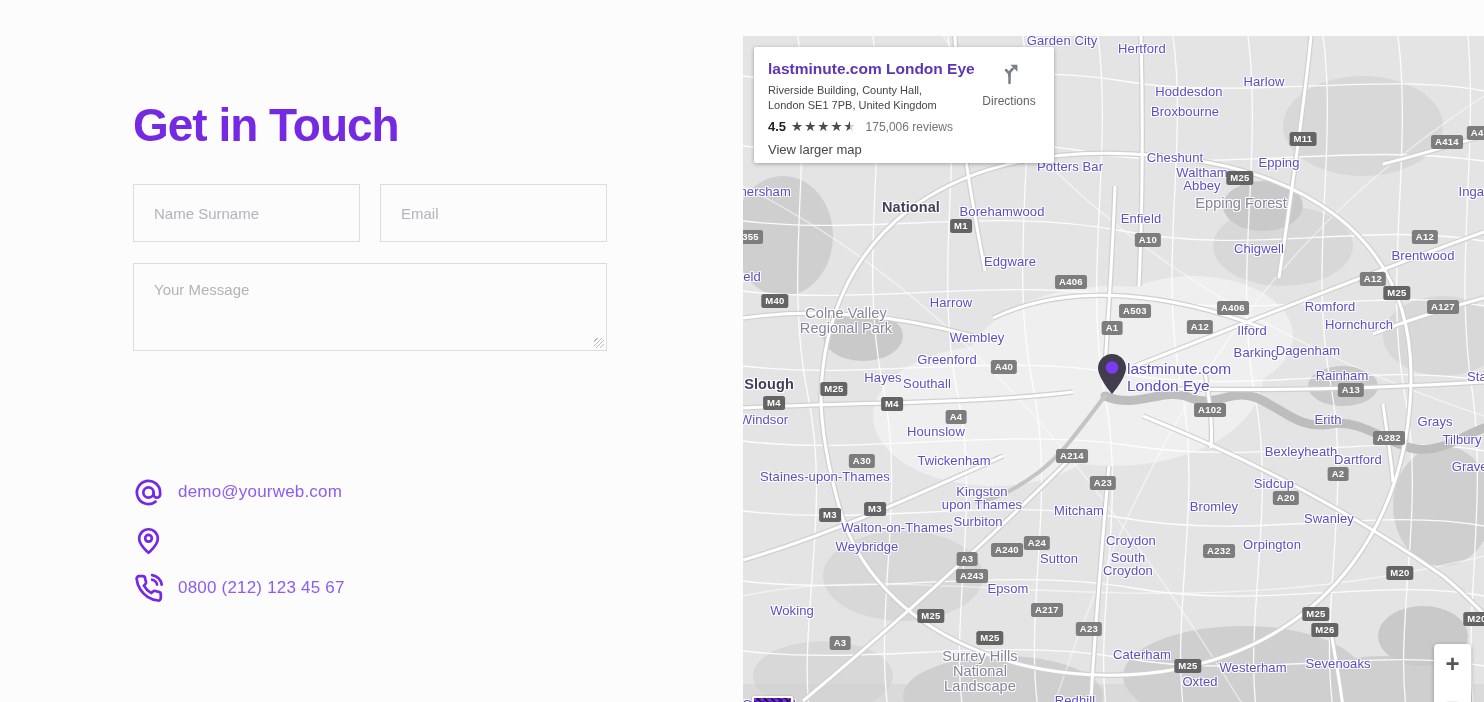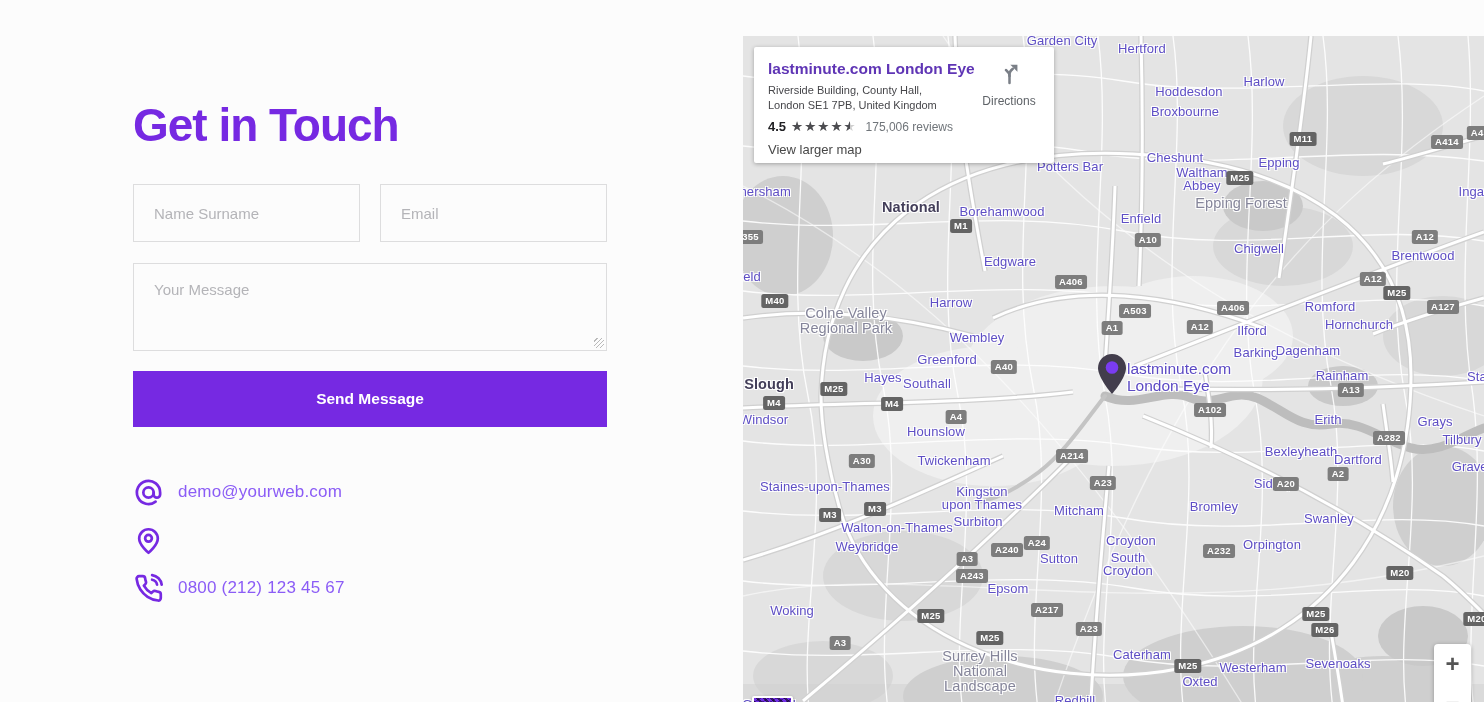--- a/index.html
+++ b/index.html
@@ -75,21 +75,20 @@
 <div class="page">
 
   <section class="left">
     <h1 class="heading">Get in Touch</h1>
 
     <input id="f-name" class="field" placeholder="Name Surname" style="">
     <input id="f-email" class="field" placeholder="Email" style="">
     <textarea id="f-msg" class="field" placeholder="Your Message" style=""></textarea>
     <div class="msg-handle"></div>
 
-    <button class="send-btn">Send Message</button>
 
     <ul class="info">
       <li>
         <span class="ic">
           <svg viewBox="0 0 24 24">
               <circle cx="12" cy="12" r="4"></circle>
               <path d="M16 12v1.5a2.5 2.5 0 0 0 5 0V12a9 9 0 1 0-3.5 7.1"></path>
             </svg>
         </span>
         <span class="txt">demo@yourweb.com</span>
@@ -247,21 +246,21 @@
         <div class="mlabel town" style="left: 204px; top: 323px;">Greenford</div>
         <div class="mlabel town" style="left: 513px; top: 316px;">Barking</div>
         <div class="mlabel town" style="left: 565px; top: 314px;">Dagenham</div>
         <div class="mlabel town" style="left: 599px; top: 339px;">Rainham</div>
         <div class="mlabel big" style="left: 26px; top: 348px;">Slough</div>
         <div class="mlabel town" style="left: 21px; top: 383px;">Windsor</div>
         <div class="mlabel town" style="left: 140px; top: 341px;">Hayes</div>
         <div class="mlabel town" style="left: 184px; top: 347px;">Southall</div>
         <div class="mlabel town" style="left: 193px; top: 395px;">Hounslow</div>
         <div class="mlabel town" style="left: 211px; top: 424px;">Twickenham</div>
-        <div class="mlabel town" style="left: 82px; top: 450px;">Staines-upon-Thames</div>
+        <div class="mlabel town" style="left: 82px; top: 440px;">Staines-upon-Thames</div>
         <div class="mlabel town" style="left: 239px; top: 462px;">Kingston
 upon Thames</div>
         <div class="mlabel town" style="left: 235px; top: 485px;">Surbiton</div>
         <div class="mlabel town" style="left: 154px; top: 491px;">Walton-on-Thames</div>
         <div class="mlabel town" style="left: 124px; top: 510px;">Weybridge</div>
         <div class="mlabel town" style="left: 336px; top: 474px;">Mitcham</div>
         <div class="mlabel town" style="left: 316px; top: 522px;">Sutton</div>
         <div class="mlabel town" style="left: 265px; top: 552px;">Epsom</div>
         <div class="mlabel town" style="left: 388px; top: 504px;">Croydon</div>
         <div class="mlabel town" style="left: 385px; top: 528px;">South
@@ -319,21 +318,21 @@
         <div class="mbadge m" style="left: 132px; top: 473px;">M3</div>
         <div class="mbadge m" style="left: 87px; top: 479px;">M3</div>
         <div class="mbadge a" style="left: 329px; top: 420px;">A214</div>
         <div class="mbadge a" style="left: 360px; top: 447px;">A23</div>
         <div class="mbadge a" style="left: 294px; top: 507px;">A24</div>
         <div class="mbadge a" style="left: 264px; top: 514px;">A240</div>
         <div class="mbadge a" style="left: 224px; top: 523px;">A3</div>
         <div class="mbadge a" style="left: 229px; top: 540px;">A243</div>
         <div class="mbadge a" style="left: 476px; top: 515px;">A232</div>
         <div class="mbadge a" style="left: 595px; top: 438px;">A2</div>
-        <div class="mbadge a" style="left: 543px; top: 448px;">A20</div>
+        <div class="mbadge a" style="left: 543px; top: 462px;">A20</div>
         <div class="mbadge m" style="left: 657px; top: 537px;">M20</div>
         <div class="mbadge m" style="left: 734px; top: 583px;">M20</div>
         <div class="mbadge m" style="left: 573px; top: 578px;">M25</div>
         <div class="mbadge m" style="left: 582px; top: 594px;">M26</div>
         <div class="mbadge m" style="left: 188px; top: 580px;">M25</div>
         <div class="mbadge m" style="left: 247px; top: 602px;">M25</div>
         <div class="mbadge a" style="left: 304px; top: 574px;">A217</div>
         <div class="mbadge a" style="left: 346px; top: 593px;">A23</div>
         <div class="mbadge a" style="left: 97px; top: 607px;">A3</div>
         <div class="mbadge m" style="left: 445px; top: 630px;">M25</div>

